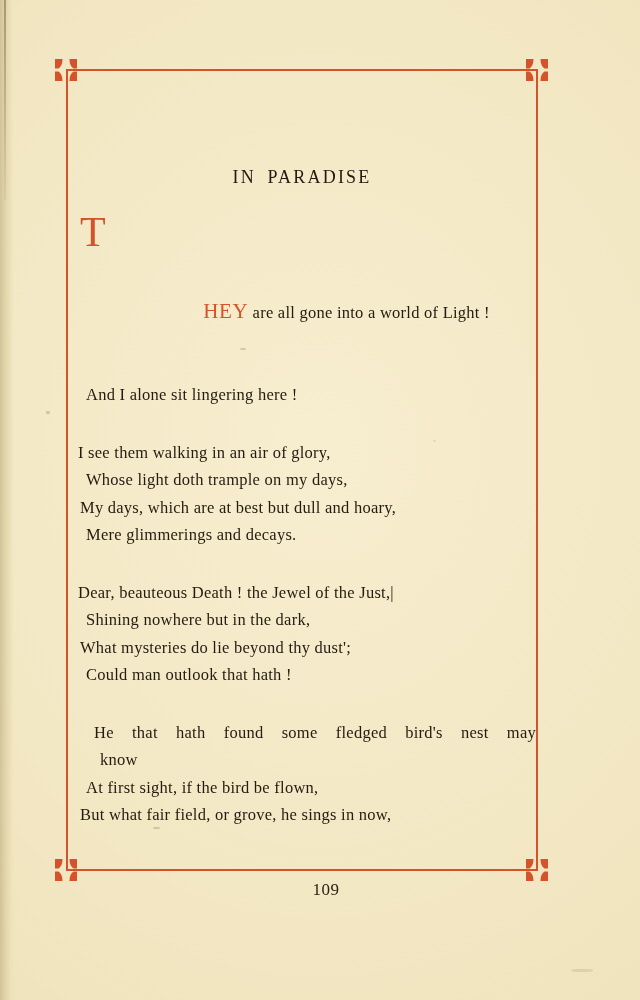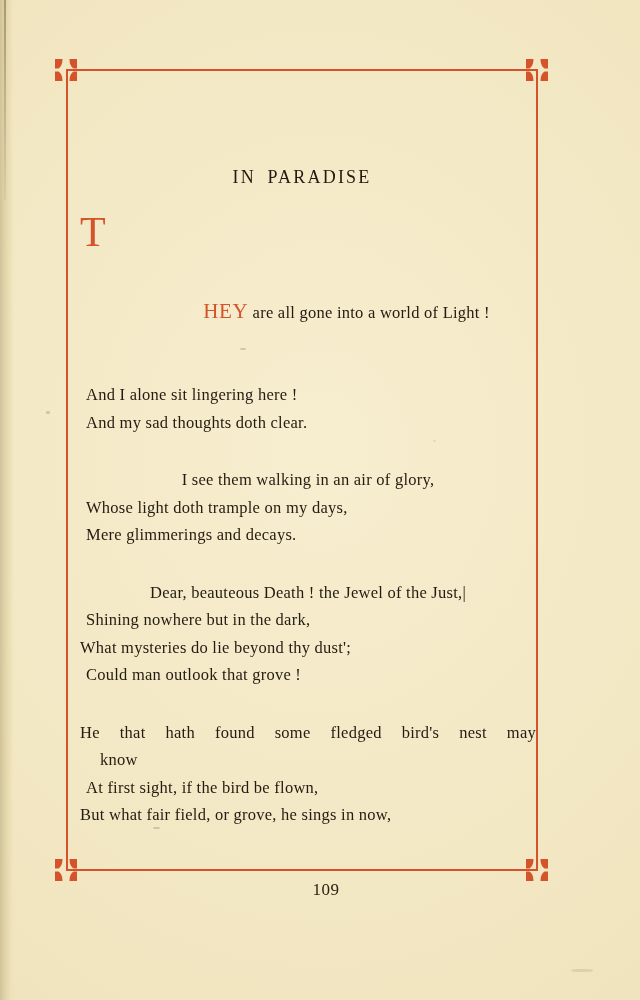--- a/index.html
+++ b/index.html
@@ -104,25 +104,25 @@
 
   .line {
     font-size: 16.5px;
     line-height: 27.5px;
     color: #241b11;
     white-space: pre-wrap;
     letter-spacing: 0.25px;
   }
   .line.ind0 { padding-left: 14px; }
   .line.ind1 { padding-left: 20px; }
-  .line.ind2 { padding-left: 12px; text-align: center; }
+  .line.ind2 { padding-left: 12px; }
 
   
   .line.justified {
-    padding-left: 14px;
+    padding-left: 28px;
     padding-right: 2px;
     text-align: justify;
     text-align-last: justify;
   }
   .line.hangwrap { padding-left: 34px; }
 
   
   #stanza-1 .line.first {
     padding-left: 14px;
     position: relative;
@@ -218,34 +218,34 @@
     <div id="stanzas">
 
       <div class="stanza" id="stanza-1">
         <div class="line first">
           <span id="dropcap">T</span>
           <span class="first-inner">
             <span id="redcaps">HEY</span><span id="firstline-rest"> are all gone into a world of Light !</span>
           </span>
         </div>
         <div class="line ind1">And I alone sit lingering here !</div>
-        <div class="line ind1">And my sad thoughts doth clear.</div>
       </div>
 
       <div class="stanza" id="stanza-2">
         <div class="line ind2">I see them walking in an air of glory,</div>
         <div class="line ind1">Whose light doth trample on my days,</div>
+        <div class="line ind0">My days, which are at best but dull and hoary,</div>
         <div class="line ind1">Mere glimmerings and decays.</div>
       </div>
 
       <div class="stanza" id="stanza-3">
         <div class="line ind2">Dear, beauteous Death ! the Jewel of the Just,|</div>
         <div class="line ind1">Shining nowhere but in the dark,</div>
         <div class="line ind0">What mysteries do lie beyond thy dust';</div>
-        <div class="line ind1">Could man outlook that grove !</div>
+        <div class="line ind1">Could man outlook that hath !</div>
       </div>
 
       <div class="stanza" id="stanza-4">
         <div class="line justified">He that hath found some fledged bird's nest may</div>
         <div class="line hangwrap">know</div>
         <div class="line ind1">At first sight, if the bird be flown,</div>
         <div class="line ind0">But what fair field, or grove, he sings in now,</div>
       </div>
 
     </div>

